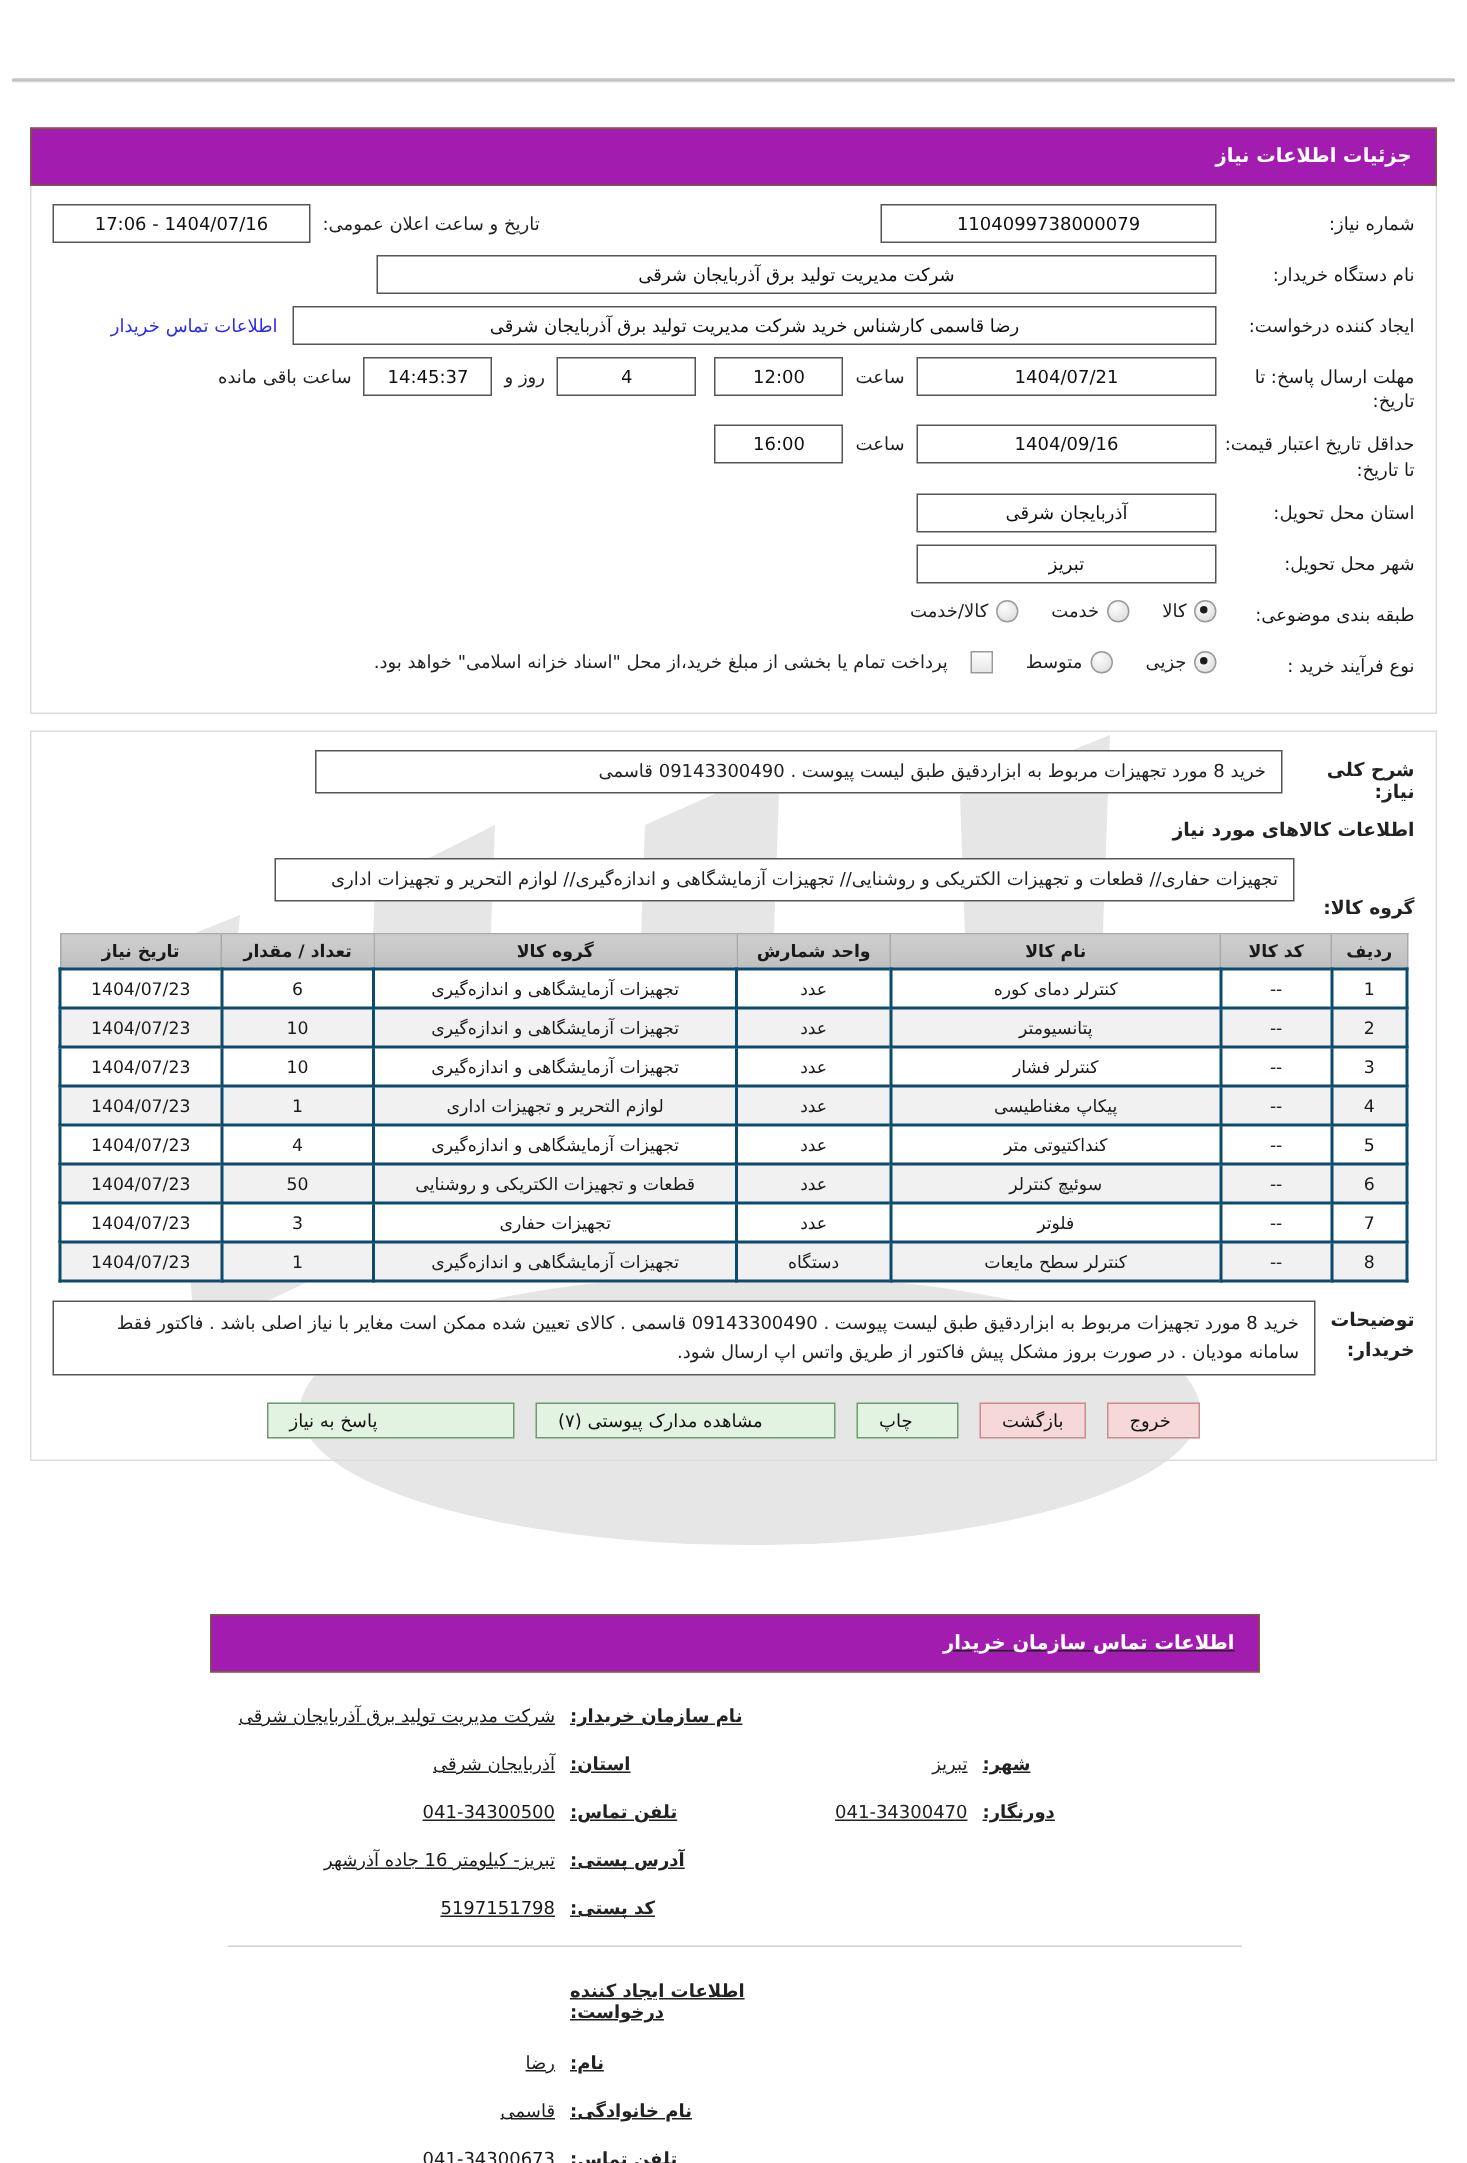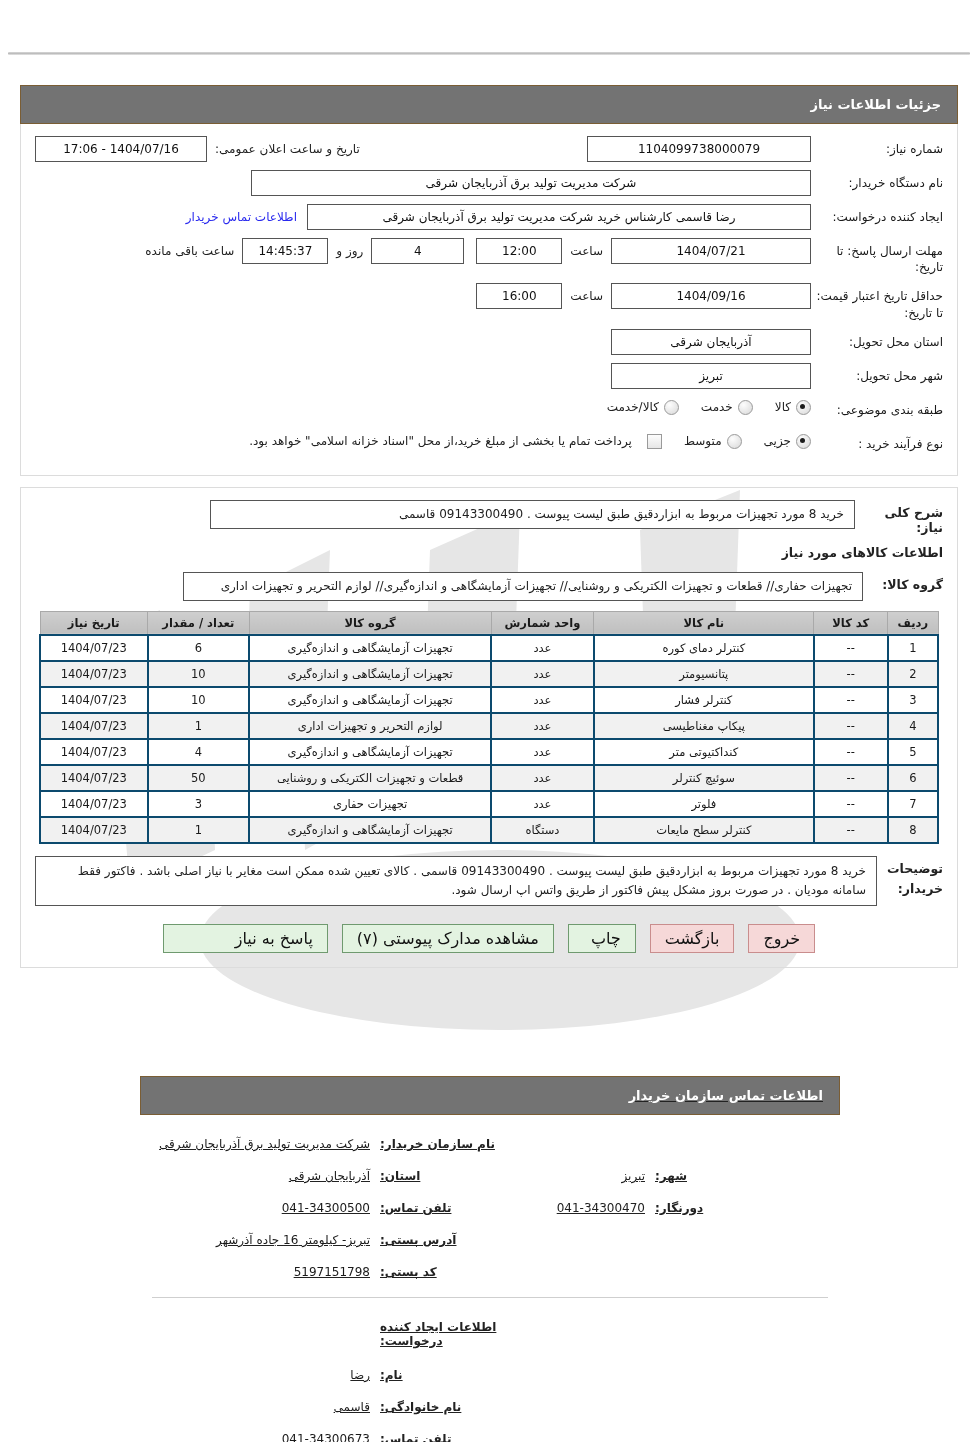--- a/index.html
+++ b/index.html
@@ -48,21 +48,21 @@
     border-radius: 1px;
   }
 
   .content {
     position: relative;
     z-index: 2;
   }
 
   
   .section-bar {
-    background: #737373;
+    background: #a21caf;
     color: #ffffff;
     font-weight: bold;
     font-size: 13px;
     padding: 11px 16px 11px 16px;
     text-align: right;
     border: 1px solid #7a5d34;
     box-sizing: border-box;
   }
 
   
@@ -105,21 +105,21 @@
     box-sizing: border-box;
     text-align: center;
     font-size: 12px;
     color: #111;
     white-space: nowrap;
     overflow: hidden;
   }
   .w-need-no   { width: 224px; }
   .w-ann       { width: 172px; }
   .w-buyer     { width: 560px; }
-  .w-creator   { width: 504px; }
+  .w-creator   { width: 616px; }
   .w-date      { width: 200px; }
   .w-time      { width: 86px; }
   .w-days      { width: 93px; }
   .w-timer     { width: 86px; }
   .w-prov      { width: 200px; }
   .w-city      { width: 200px; }
 
   .midlabel {
     padding: 0 8px;
     line-height: 26px;
@@ -201,21 +201,21 @@
     margin-bottom: 10px;
   }
   .desc-label {
     font-weight: bold;
     font-size: 12.5px;
     width: 88px;
     flex: 0 0 88px;
     text-align: right;
     padding-top: 5px;
   }
-  .desc-label.wide { width: 80px; flex: 0 0 80px; }
+  .desc-label.wide { width: 80px; flex: 0 0 80px; margin-top: 20px; }
   .desc-box {
     border: 1px solid #555;
     background: #fff;
     padding: 4px 10px;
     font-size: 12px;
     line-height: 1.55;
     box-sizing: border-box;
     min-height: 26px;
     flex: 0 0 auto;
   }
@@ -292,25 +292,25 @@
     justify-content: center;
     align-items: center;
     gap: 14px;
     margin-top: 18px;
     padding-bottom: 2px;
   }
   .btn {
     border: 1px solid #6f9a6f;
     background: #e3f3e1;
     color: #111;
-    font-size: 16px;
+    font-size: 12px;
     padding: 4px 14px;
     box-sizing: border-box;
     cursor: pointer;
-    text-align: right;
+    text-align: left;
     font-family: inherit;
     white-space: nowrap;
     min-height: 22px;
   }
   .btn.danger {
     border: 1px solid #c98d8d;
     background: #f6d8d8;
   }
   .btn.w-respond { min-width: 165px; }
   .btn.w-docs    { min-width: 200px; }

